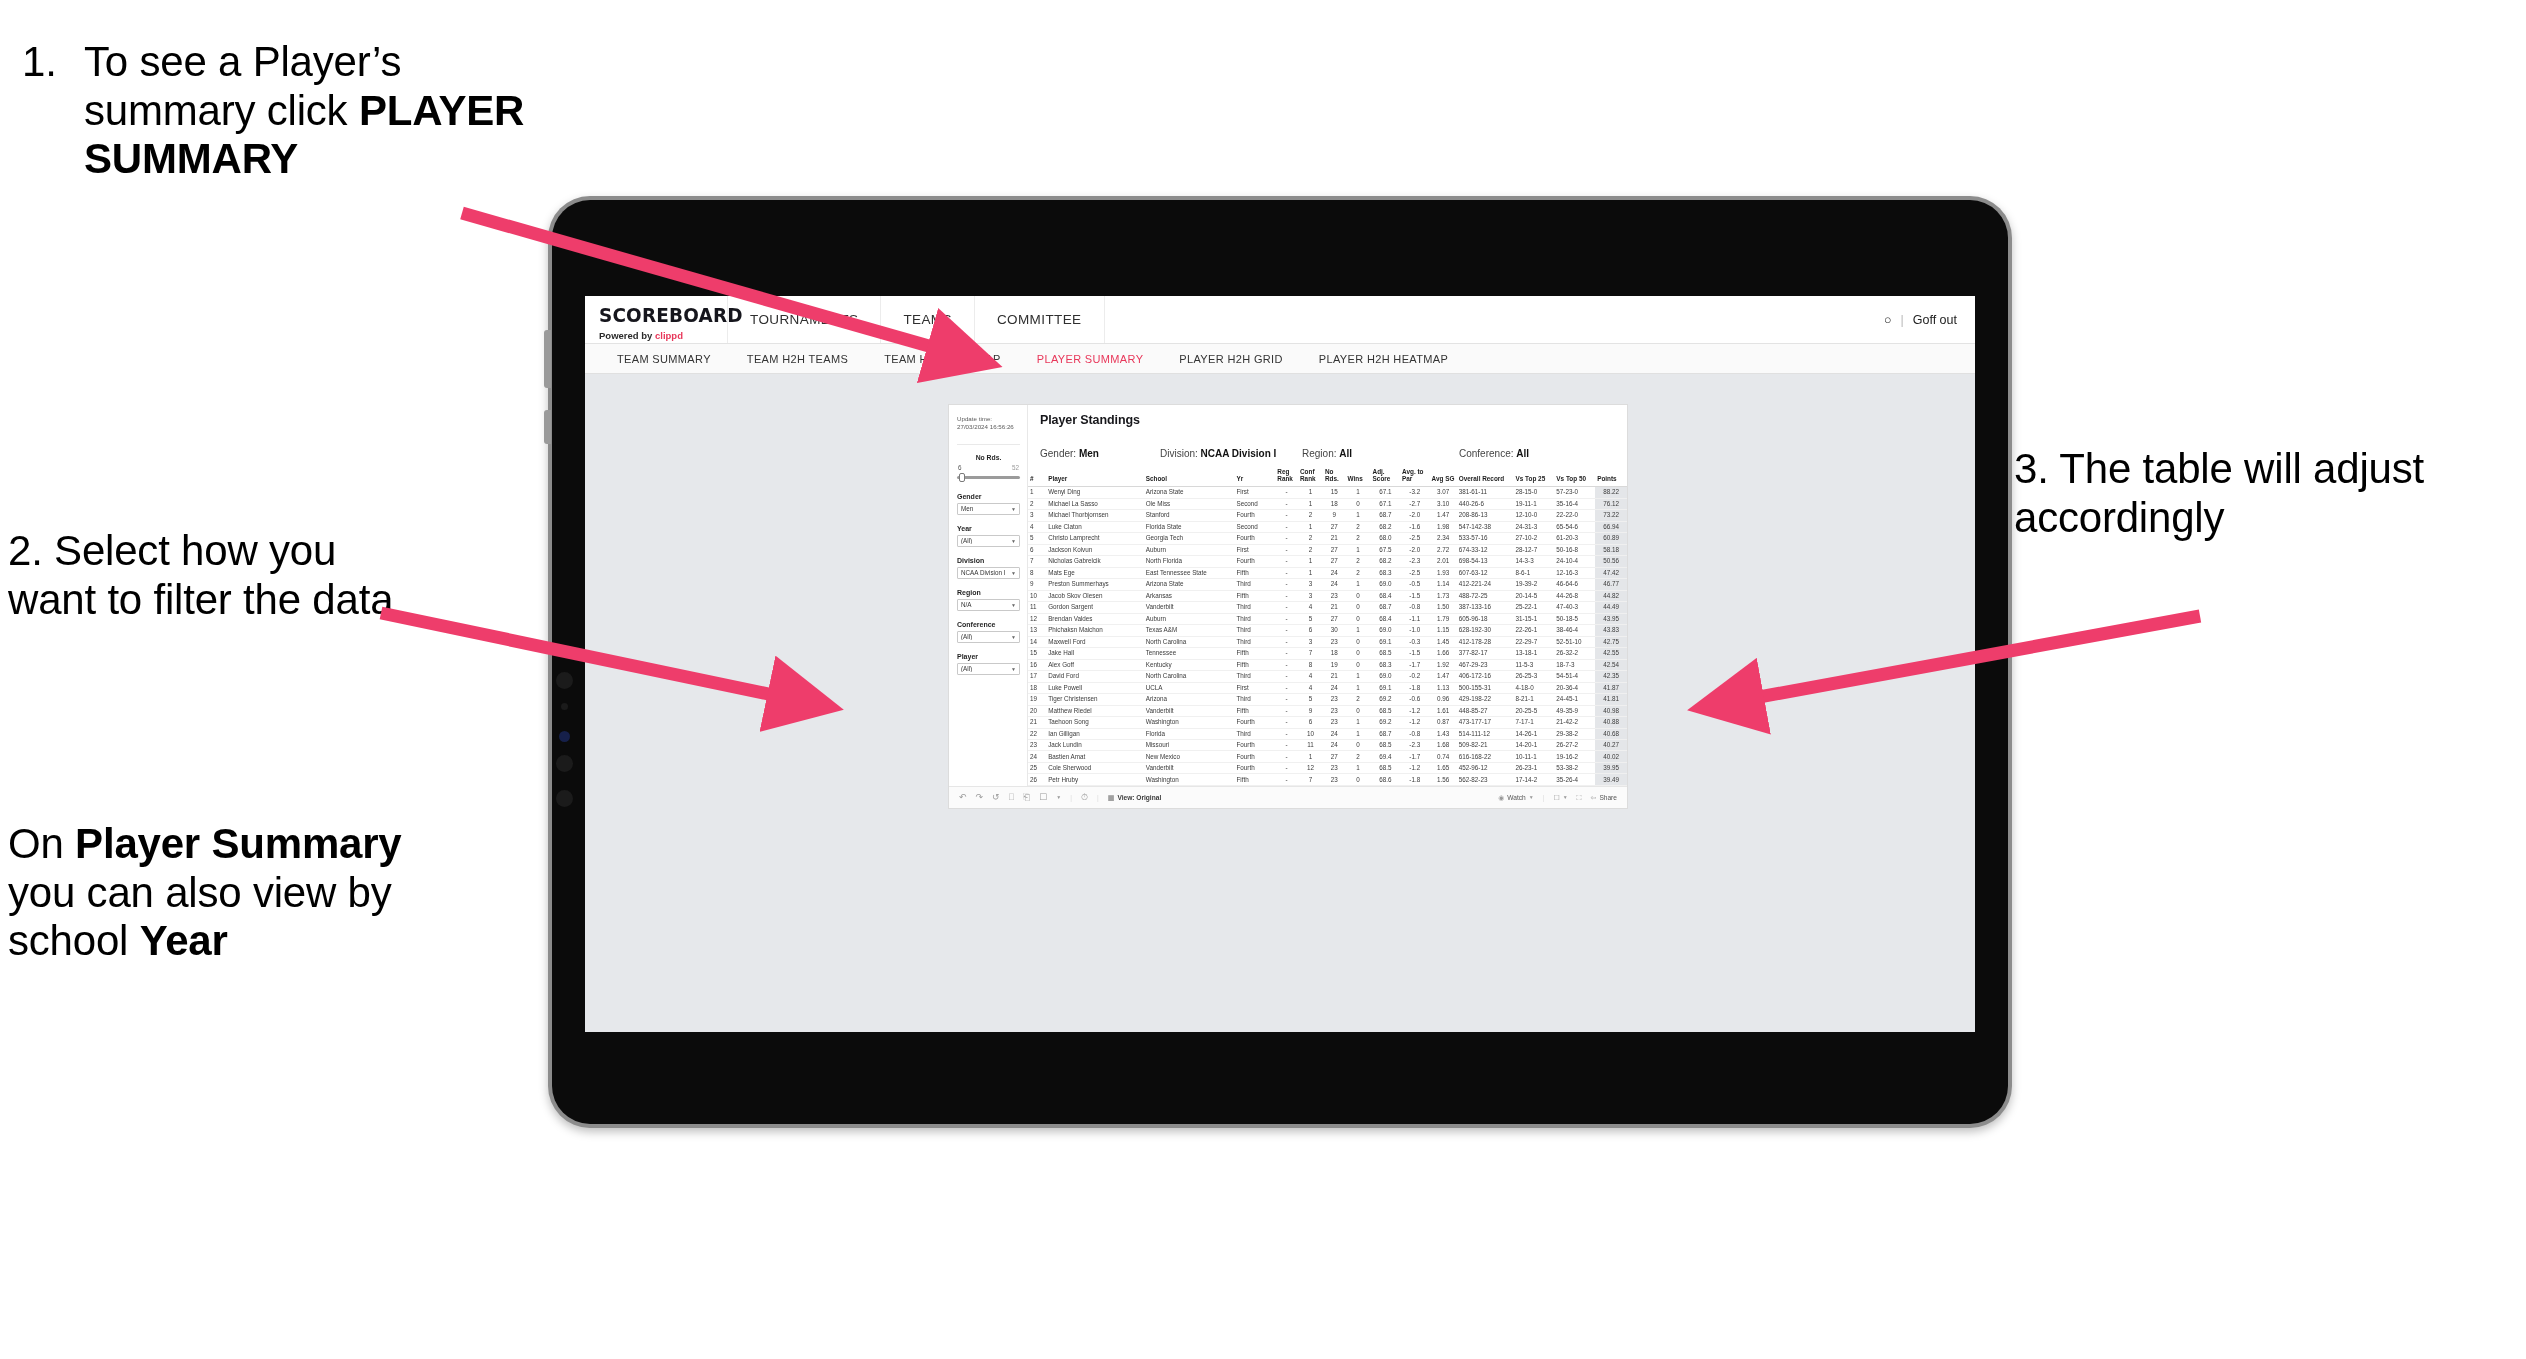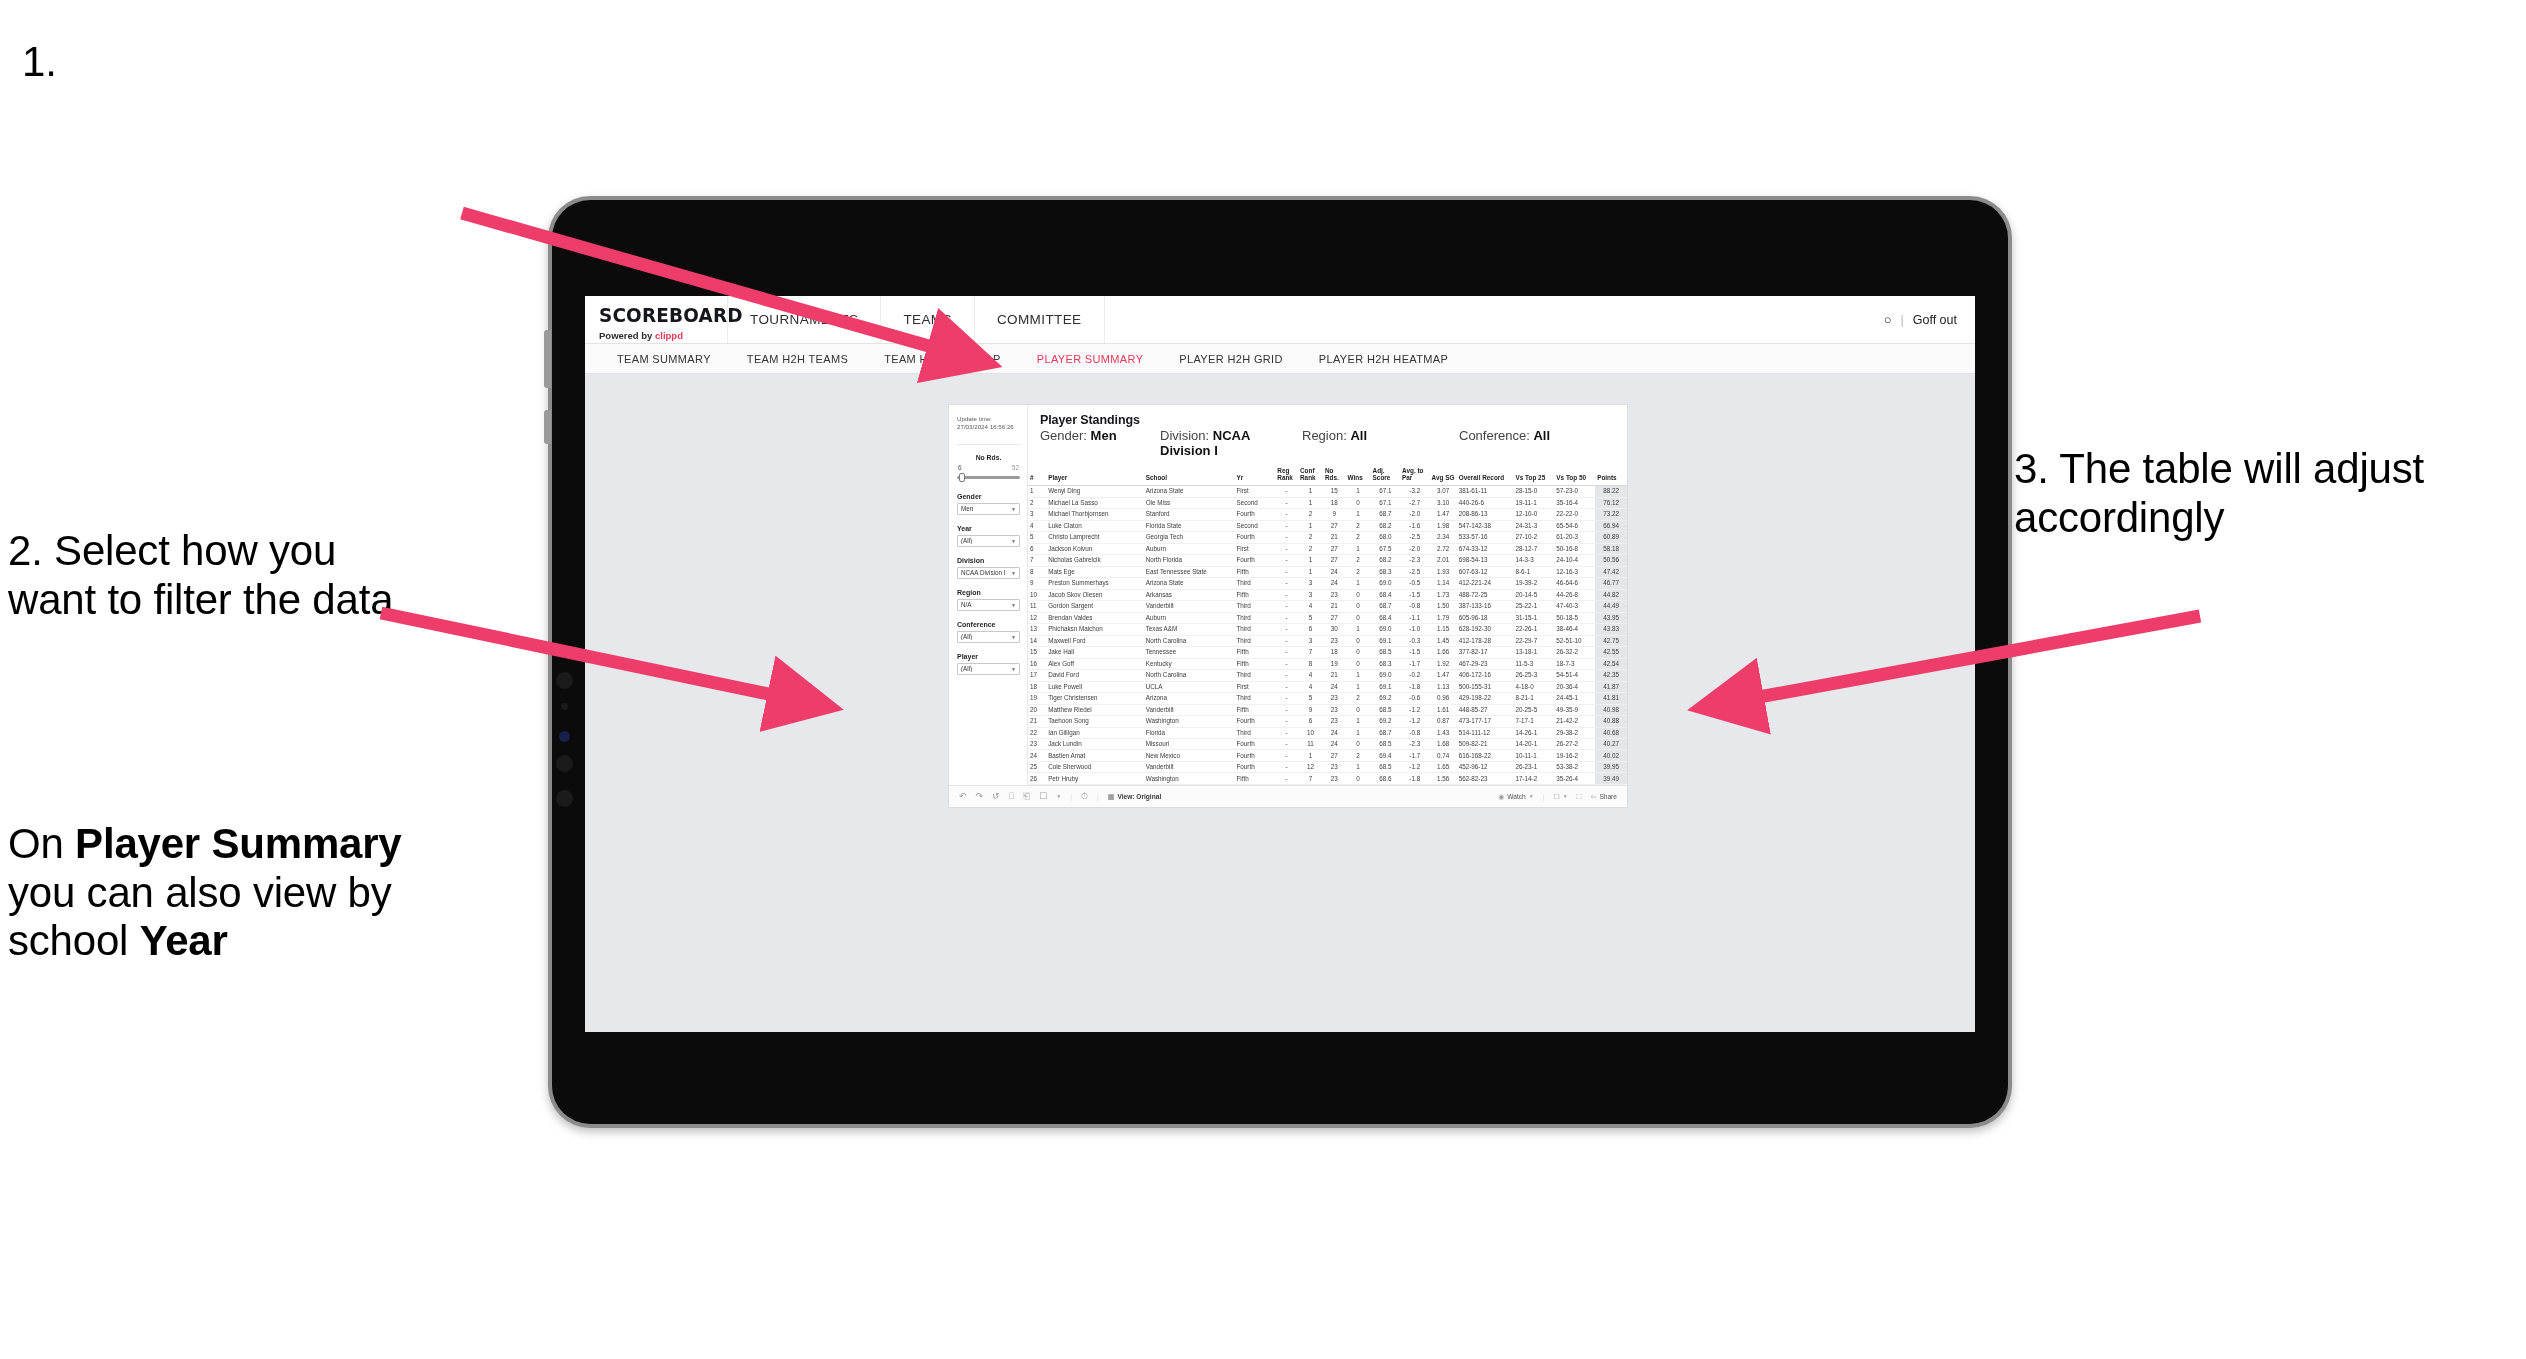--- a/index.html
+++ b/index.html
@@ -121,21 +121,21 @@
   .fselect {
     height: 12px; border:1px solid #c9c9c9; background:#fff; border-radius:1px;
     display:flex; align-items:center; padding:0 3px; font-size:6.3px; color:#333;
   }
   .fselect .val { flex:1; overflow:hidden; white-space:nowrap; }
   .fselect .caret { font-size:5px; color:#666; }
 
   .content { flex: 1; min-width: 0; }
   .content-head { padding: 8px 0 6px 12px; }
   .ptitle { font-size: 12.5px; font-weight: 700; color:#17171b; letter-spacing:-0.1px; }
-  .meta-row { display:flex; margin-top:1px; font-size: 13px; color:#444; }
+  .meta-row { display:flex; margin-top:21px; font-size: 10px; color:#444;align-items:flex-end; }
   .meta-row .m { margin-right: 2px; }
   .meta-row .m b { color:#111; font-weight:700; }
   .m-gender { width: 118px; }
   .m-div { width: 140px; }
   .m-region { width: 155px; }
 
   table.standings { width: 100%; border-collapse: collapse; table-layout: fixed; }
   table.standings thead th {
     font-size: 6.4px; color:#1c1c1c; font-weight:700; text-align:left;
     vertical-align: bottom; padding: 3px 2px 4px 2px; line-height:1.12;
@@ -173,20 +173,21 @@
   .sheet-foot .btn { display:flex; align-items:center; gap:3px; cursor:pointer; }
   .sheet-foot .view-btn { color:#3a3a3a; font-weight:700; }
 </style>
 </head>
 <body>
 
 <div id="stage">
 
   <div class="anno" id="anno-1">
     <span class="num">1.</span>
+    <span class="body"><span>To see a Player’s summary click </span><b>PLAYER SUMMARY</b></span>
   </div>
 
   <div class="anno" id="anno-2">2. Select how you want to filter the data</div>
 
   <div class="anno" id="anno-2b"><span>On </span><b>Player Summary</b><span> you can also view by school </span><b>Year</b></div>
 
   <div class="anno" id="anno-3">3. The table will adjust accordingly</div>
 
   <div id="tablet-outer"></div>
   <div id="tablet-bezel"></div>

